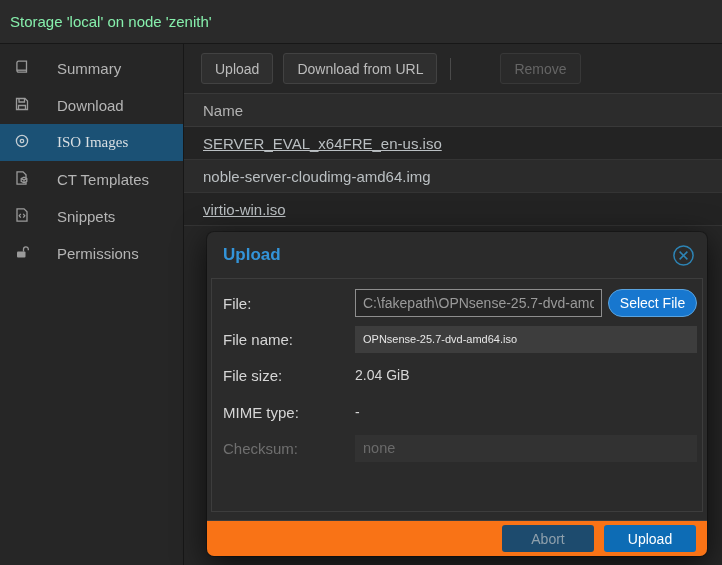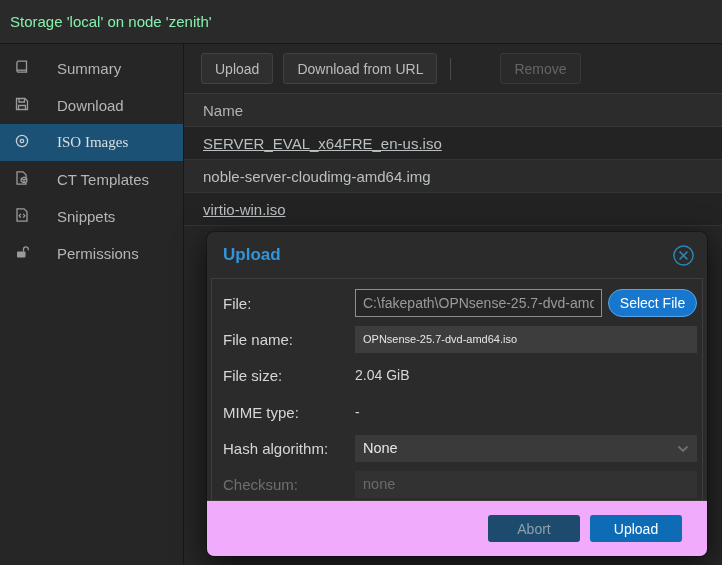--- a/index.html
+++ b/index.html
@@ -94,24 +94,24 @@
     width:342px; height:27px; background:#3a3a3a; color:#e6e6e6; font-size:14.5px;
     display:flex; align-items:center; justify-content:space-between;
     padding:0 8px; cursor:pointer;
   }
   .checksum-input {
     width:342px; height:27px; background:#323232; border:none; color:#6a6a6a;
     font-size:14.5px; padding:0 8px; font-family:inherit;
   }
   .checksum-input::placeholder { color:#6a6a6a; opacity:1; }
   .dlg-footer {
-    position:absolute; left:0; right:0; bottom:0; height:56px;
+    position:absolute; left:0; right:0; bottom:0; height:36px;
     border-top:1px solid #3d3d3d; display:flex; align-items:center;
-    justify-content:flex-end; gap:10px; padding:0 25px;
-    background:#f0abfc; border-radius:0 0 7px 7px;
+    justify-content:flex-end; gap:10px; padding:0 11px;
+    background:#f97316; border-radius:0 0 7px 7px;
   }
   .abort-btn {
     width:92px; height:27px; background:#1d4b6e; border:none; border-radius:3px;
     color:#8fa0ac; font-size:14px; font-family:inherit; cursor:default;
   }
   .upload-btn {
     width:92px; height:27px; background:#0d6cb5; border:none; border-radius:3px;
     color:#ffffff; font-size:14px; font-family:inherit; cursor:pointer;
   }
 </style>
@@ -251,33 +251,20 @@
       </span>
     </div>
 
     <div class="form-row">
       <span class="form-label">MIME type:</span>
       <span class="field-area">
         <span class="plain-value">-</span>
       </span>
     </div>
 
-    <div class="form-row">
-      <span class="form-label">Hash algorithm:</span>
-      <span class="field-area">
-        <span class="combo">
-          <span>None</span>
-          <span>
-            <svg width="12" height="8" viewBox="0 0 12 8" fill="none" stroke="#707070" stroke-width="1.8">
-              <path d="M1.5 1.5 L6 6 L10.5 1.5"></path>
-            </svg>
-          </span>
-        </span>
-      </span>
-    </div>
 
     <div class="form-row">
       <span class="form-label disabled">Checksum:</span>
       <span class="field-area">
         <input class="checksum-input" type="text" disabled="" placeholder="none" style="">
       </span>
     </div>
   </div>
 
   <div class="dlg-footer">

